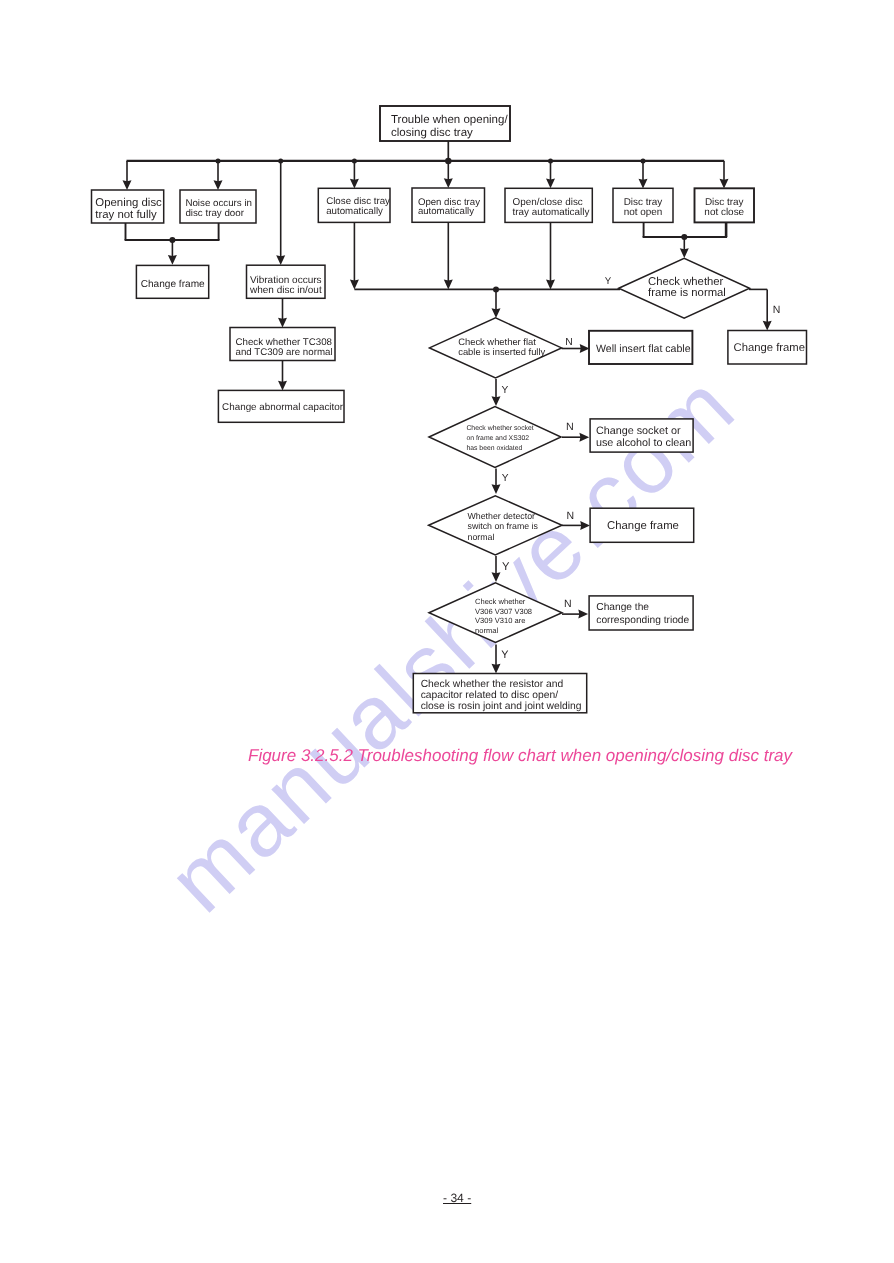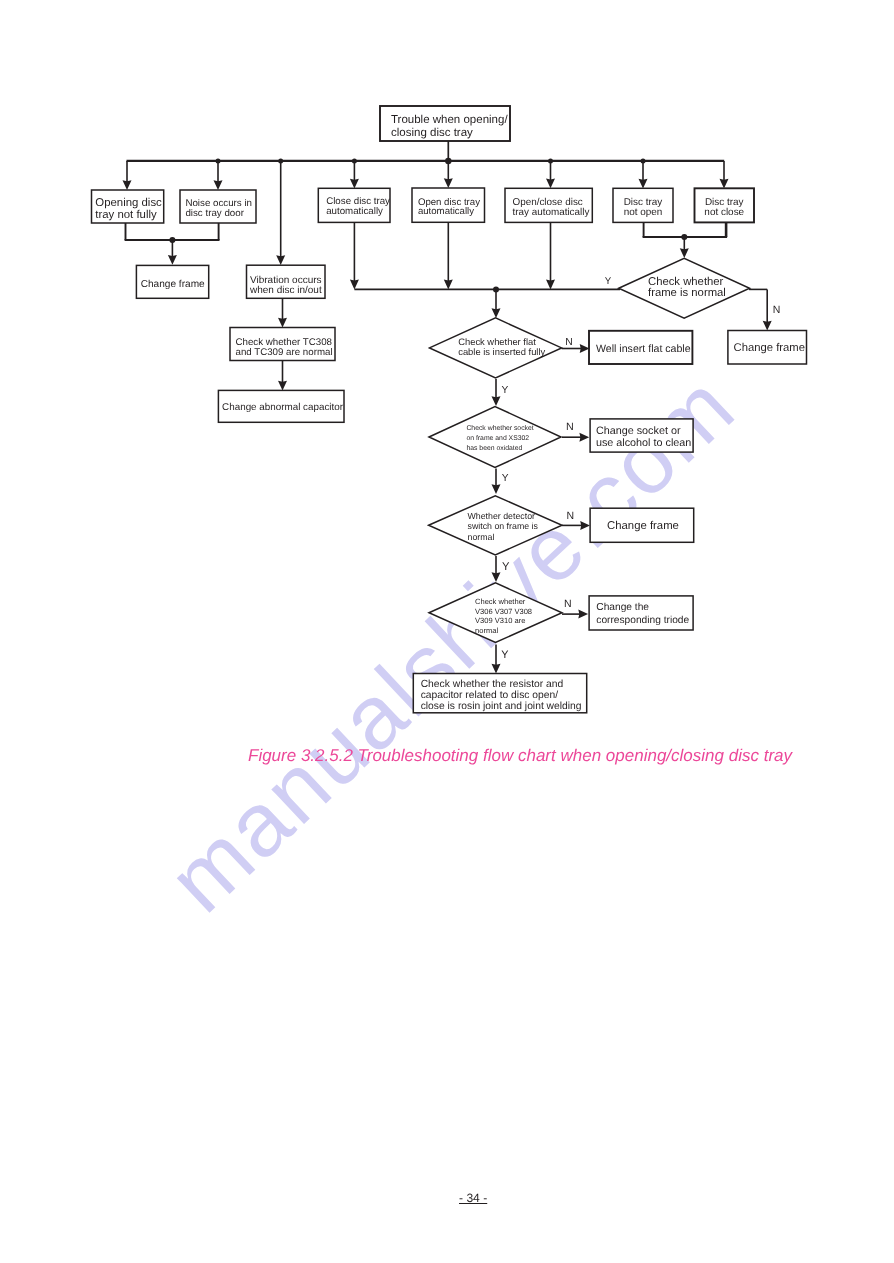--- a/index.html
+++ b/index.html
@@ -198,14 +198,14 @@
         <text x="569.8" y="430.3" text-anchor="middle" font-size="10.7">N</text>
         <text x="505.1" y="480.5" text-anchor="middle" font-size="10.2">Y</text>
         <text x="570.2" y="519" text-anchor="middle" font-size="10.5">N</text>
         <text x="505.7" y="570" text-anchor="middle" font-size="11.2">Y</text>
         <text x="567.9" y="606.8" text-anchor="middle" font-size="10.5">N</text>
         <text x="504.9" y="657.5" text-anchor="middle" font-size="10.8">Y</text>
       </g>
   </svg>
 
   <div class="caption" style="left:248px;top:746px;">Figure 3.2.5.2 Troubleshooting flow chart when opening/closing disc tray</div>
-  <div class="pagenum" style="left:459px;top:1190.5px;text-decoration:underline;">- 34 -</div>
+  <div class="pagenum" style="left:443px;top:1190.5px;text-decoration:underline;">- 34 -</div>
 </div>
 
 </body></html>

